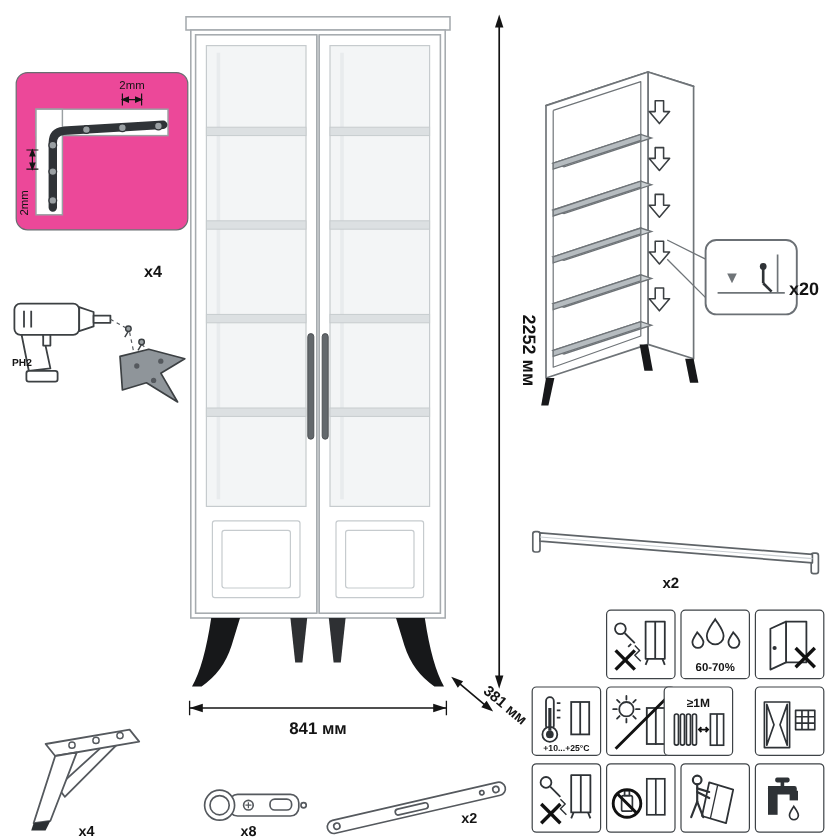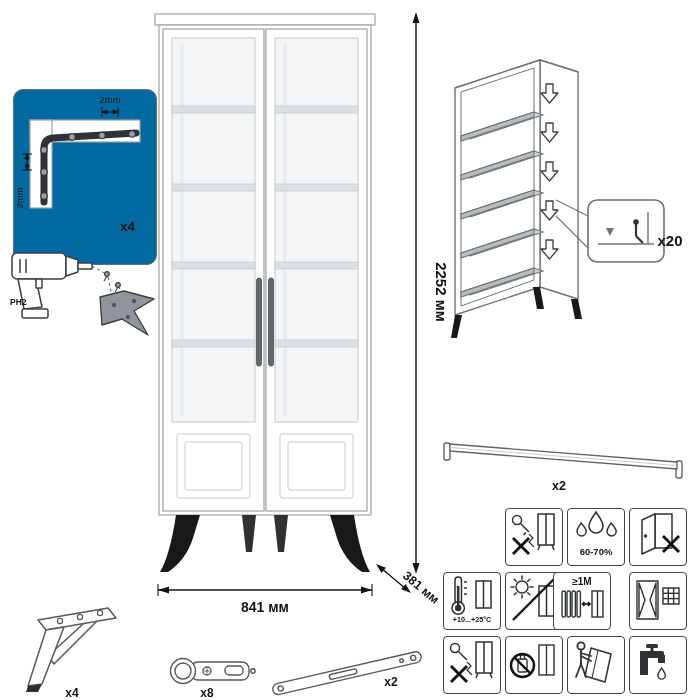--- a/index.html
+++ b/index.html
@@ -1,21 +1,21 @@
 <!DOCTYPE html>
 <html><head>
 <meta charset="utf-8">
 <style>
   *{margin:0;padding:0;box-sizing:border-box}
   html,body{width:700px;height:700px}
   body{background:#ffffff;font-family:"Liberation Sans",sans-serif;position:relative;overflow:hidden}
   .abs{position:absolute}
   svg text{font-family:"Liberation Sans",sans-serif;fill:#141414}
-  #corner-box{left:13px;top:89px;width:144px;height:176px;border:1.6px solid #686d71;border-radius:10px;background:#0369a1;position:absolute}
-  .care{position:absolute;width:58px;height:58px;border:1.7px solid #3e4347;border-radius:4px;background:#fff;display:flex;align-items:flex-start;justify-content:center}
+  #corner-box{left:13px;top:60px;width:144px;height:132px;border:1.6px solid #686d71;border-radius:10px;background:#ec4899;position:absolute}
+  .care{position:absolute;width:58px;height:58px;border:1.7px solid #3e4347;border-radius:4px;background:#fff;display:flex;align-items:flex-end;justify-content:center}
 </style>
 </head>
 <body>
 
 <div id="corner-box">
   <svg width="140" height="134" viewBox="0 0 140 134">
     <g stroke="#9aa0a3" stroke-width="1.2" fill="#ffffff">
       <rect x="16" y="30" width="110" height="22"></rect>
       <rect x="16" y="30" width="22" height="88"></rect>
     </g>

